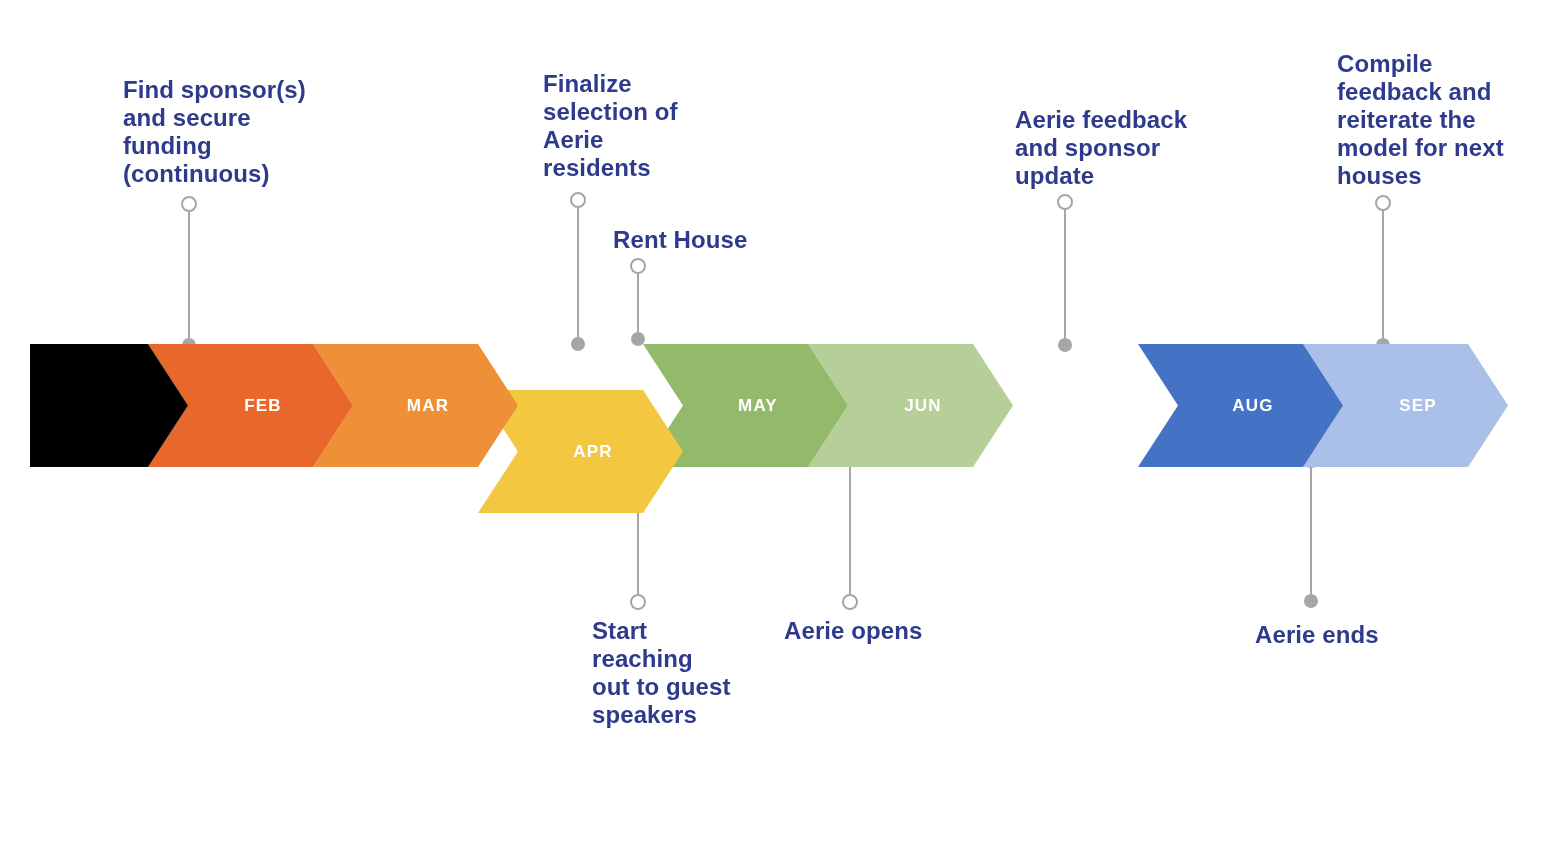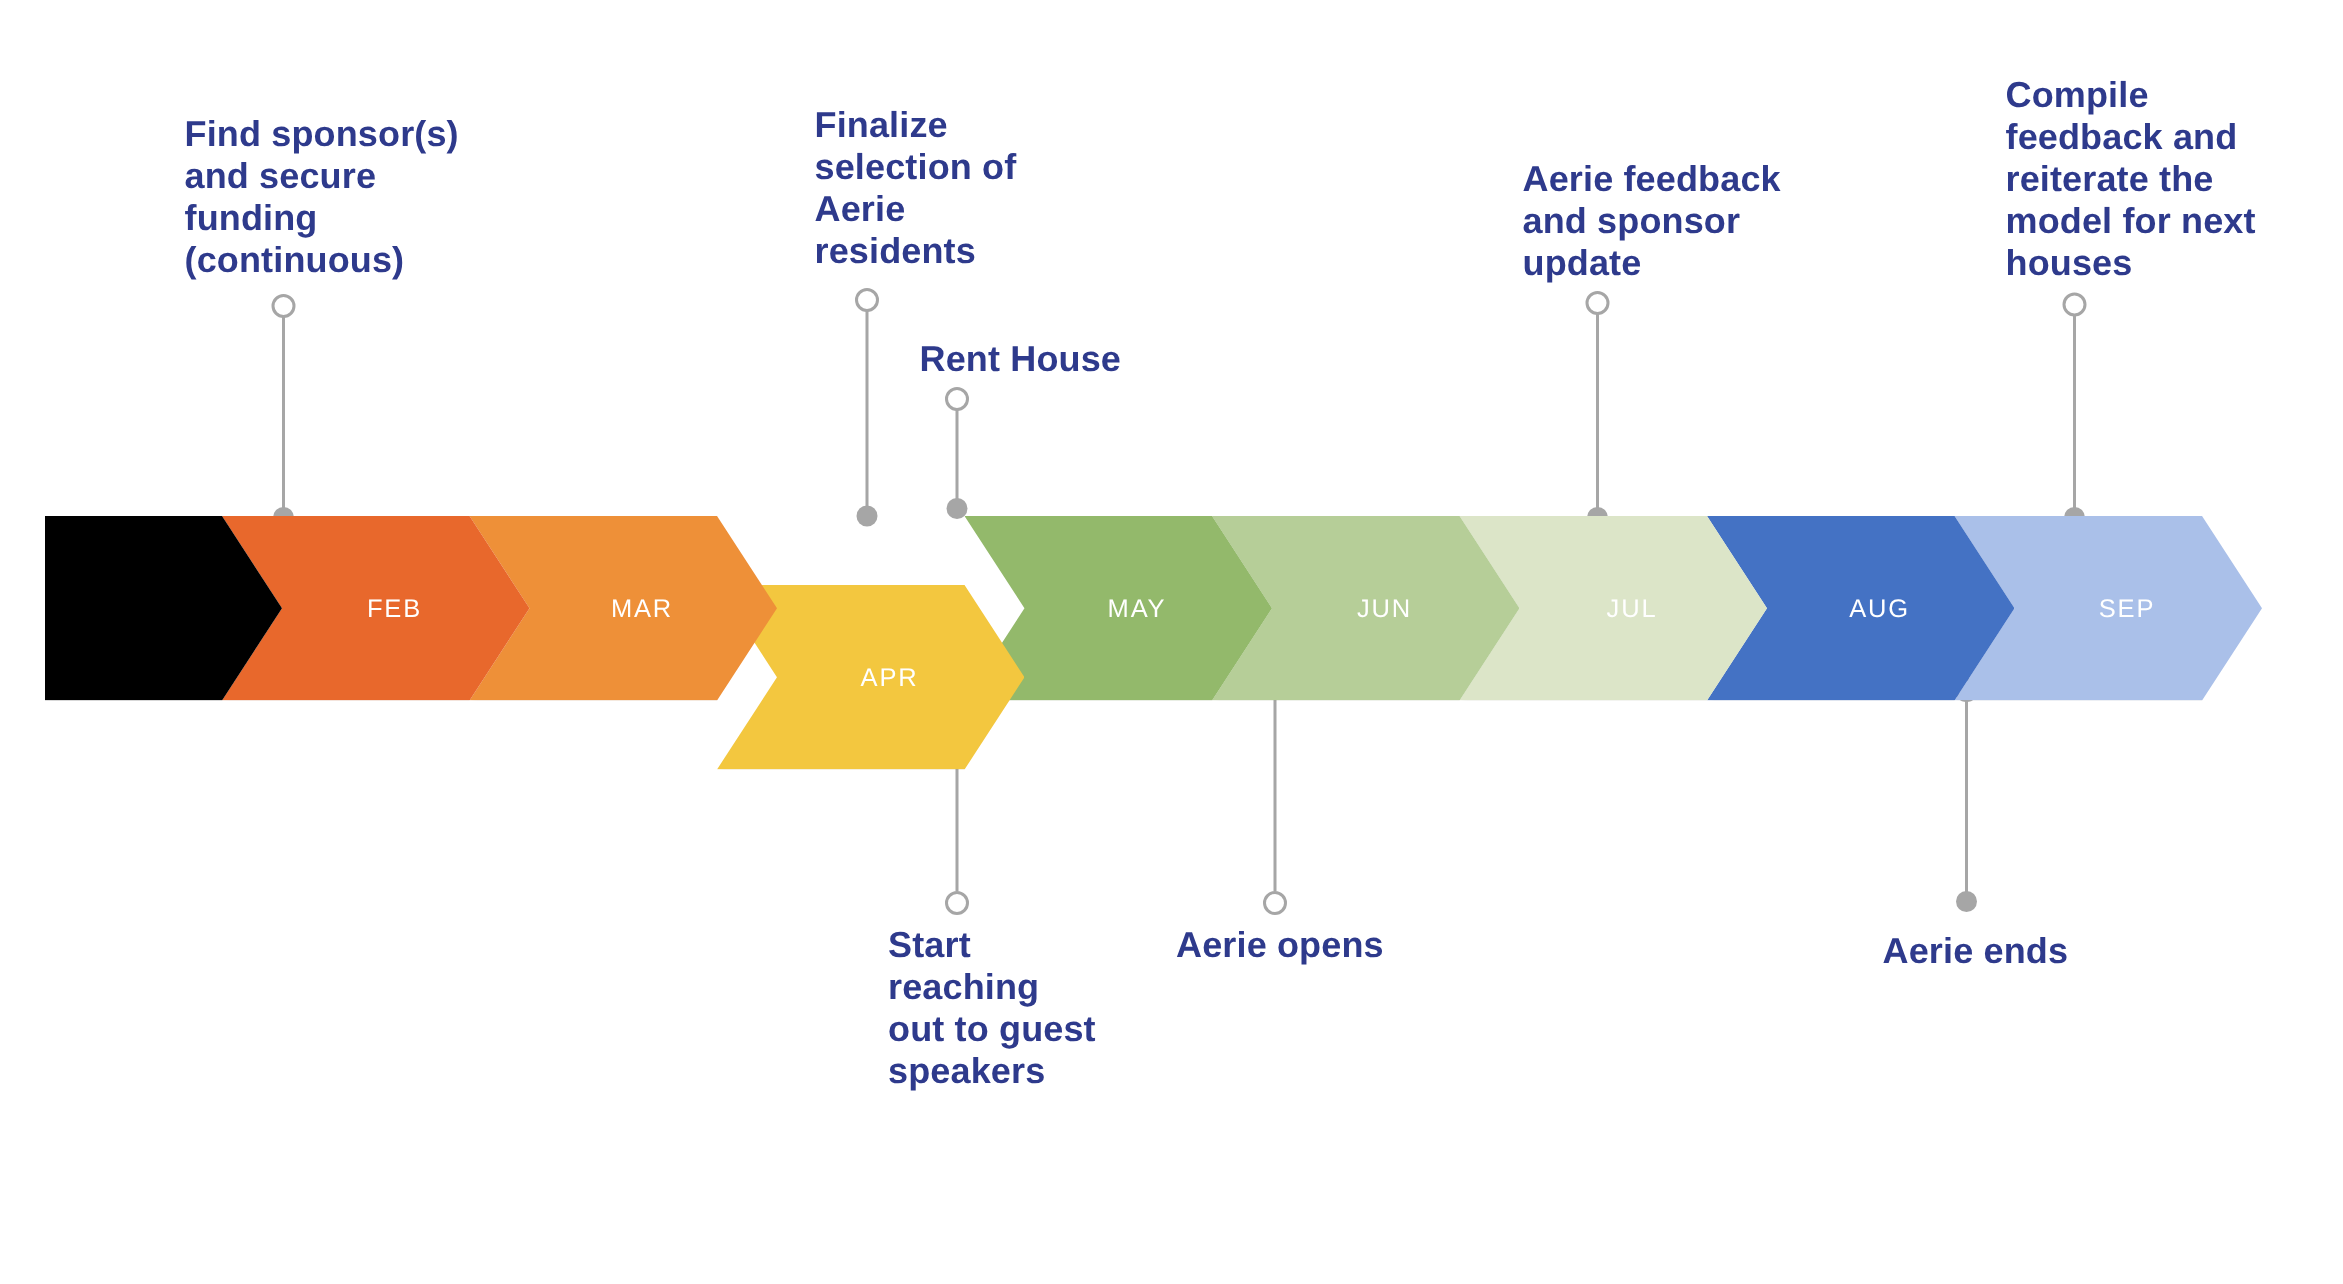--- a/index.html
+++ b/index.html
@@ -20,21 +20,21 @@
   .chev-first{
     width:158px;
     clip-path:polygon(0 0, 74.7% 0, 100% 50%, 74.7% 100%, 0 100%);
   }
   .chev-mid{
     width:205px;
     clip-path:polygon(0 0, 80.5% 0, 100% 50%, 80.5% 100%, 0 100%, 19.5% 50%);
   }
   .chev-label{
     color:var(--month-label-color,#fff);
-    font-size:17px;letter-spacing:1.2px;font-weight:400;
+    font-size:17px;letter-spacing:1.2px;font-weight:700;
     padding-left:25px;user-select:none;
   }
 
   
   .vline{position:absolute;width:2px;background:var(--conn,#a6a6a6);}
   .ring{
     position:absolute;width:12px;height:12px;border-radius:50%;
     border:2px solid var(--conn,#a6a6a6);background:#fff;
   }
   .dot{
@@ -65,23 +65,20 @@
       <span class="chev-label">MAR</span>
     </div>
     <div class="chev chev-mid" style="left: 448px; z-index: 7; background: rgb(243, 199, 63); margin-top: 46px;">
       <span class="chev-label">APR</span>
     </div>
     <div class="chev chev-mid" style="left: 613px; z-index: 6; background: rgb(147, 185, 107);">
       <span class="chev-label">MAY</span>
     </div>
     <div class="chev chev-mid" style="left: 778px; z-index: 5; background: rgb(182, 206, 152);">
       <span class="chev-label">JUN</span>
-    </div>
-    <div class="chev chev-mid" style="left: 943px; z-index: 4; background: rgb(220, 229, 200);">
-      <span class="chev-label">JUL</span>
     </div>
     <div class="chev chev-mid" style="left: 1108px; z-index: 3; background: rgb(68, 114, 196);">
       <span class="chev-label">AUG</span>
     </div>
     <div class="chev chev-mid" style="left: 1273px; z-index: 2; background: rgb(170, 192, 233);">
       <span class="chev-label">SEP</span>
     </div>
   </div>
 
   <div class="ann" style="left:123px;top:76px;width:190px">Find sponsor(s)

